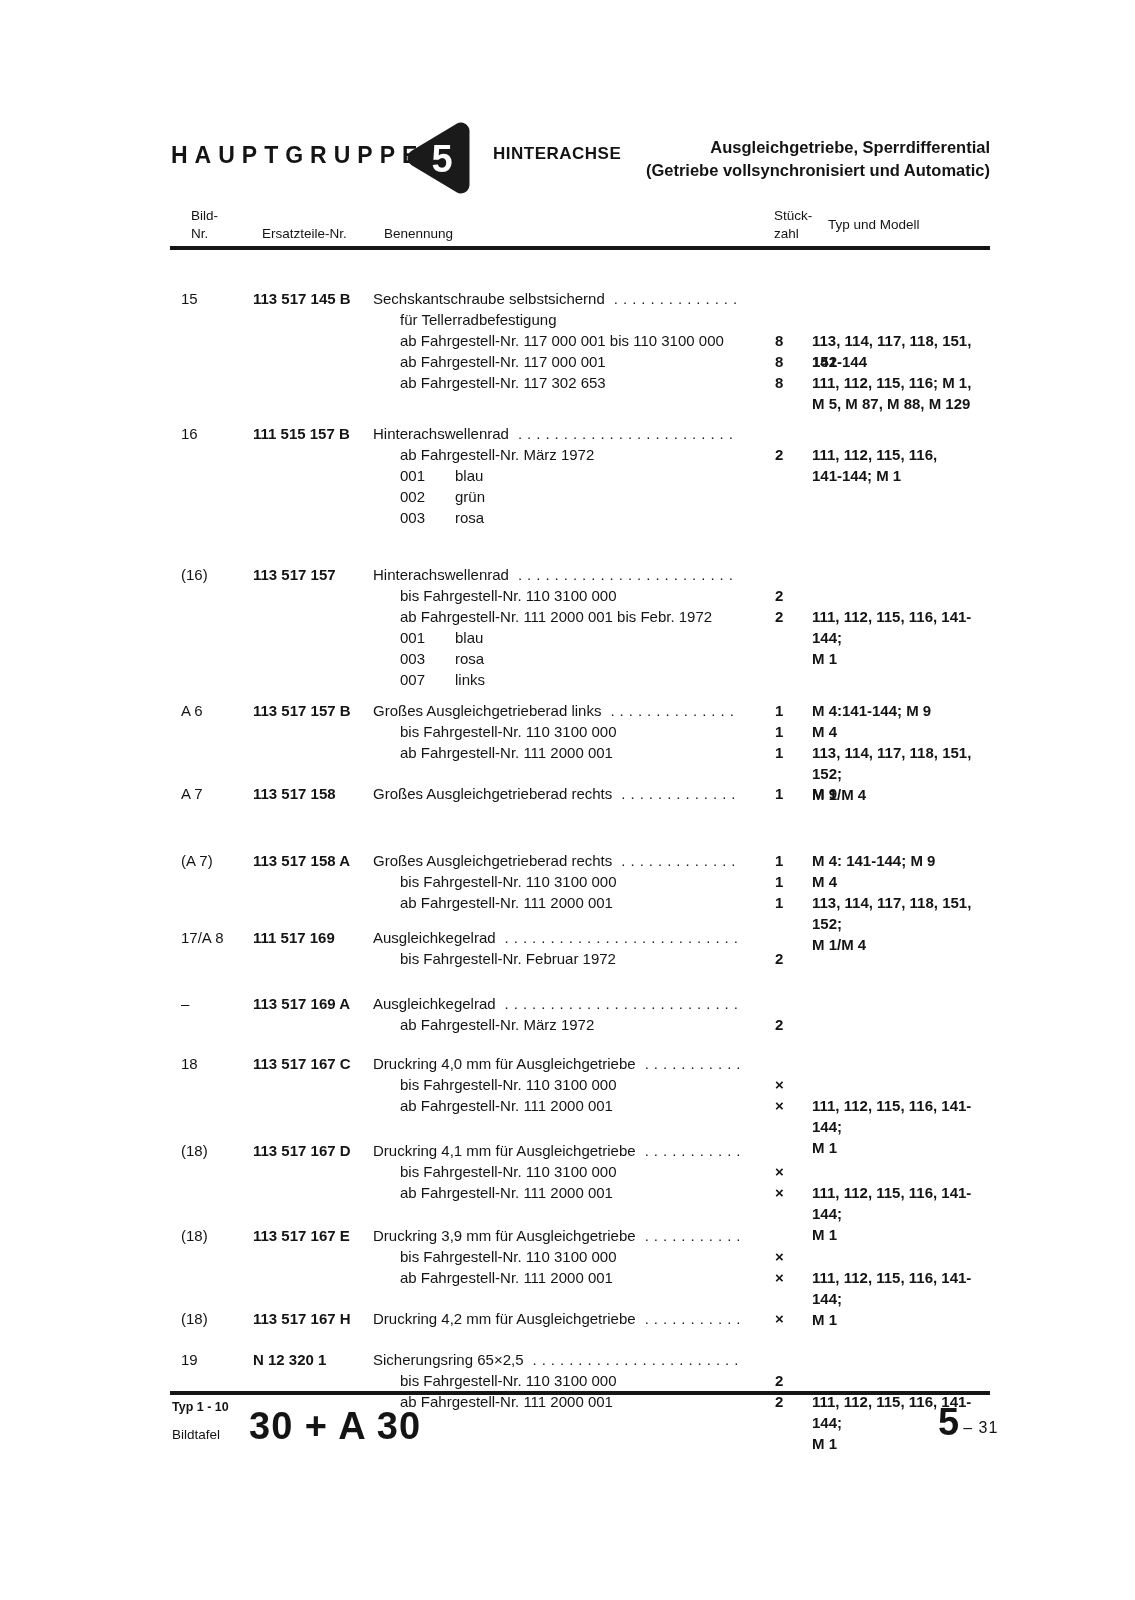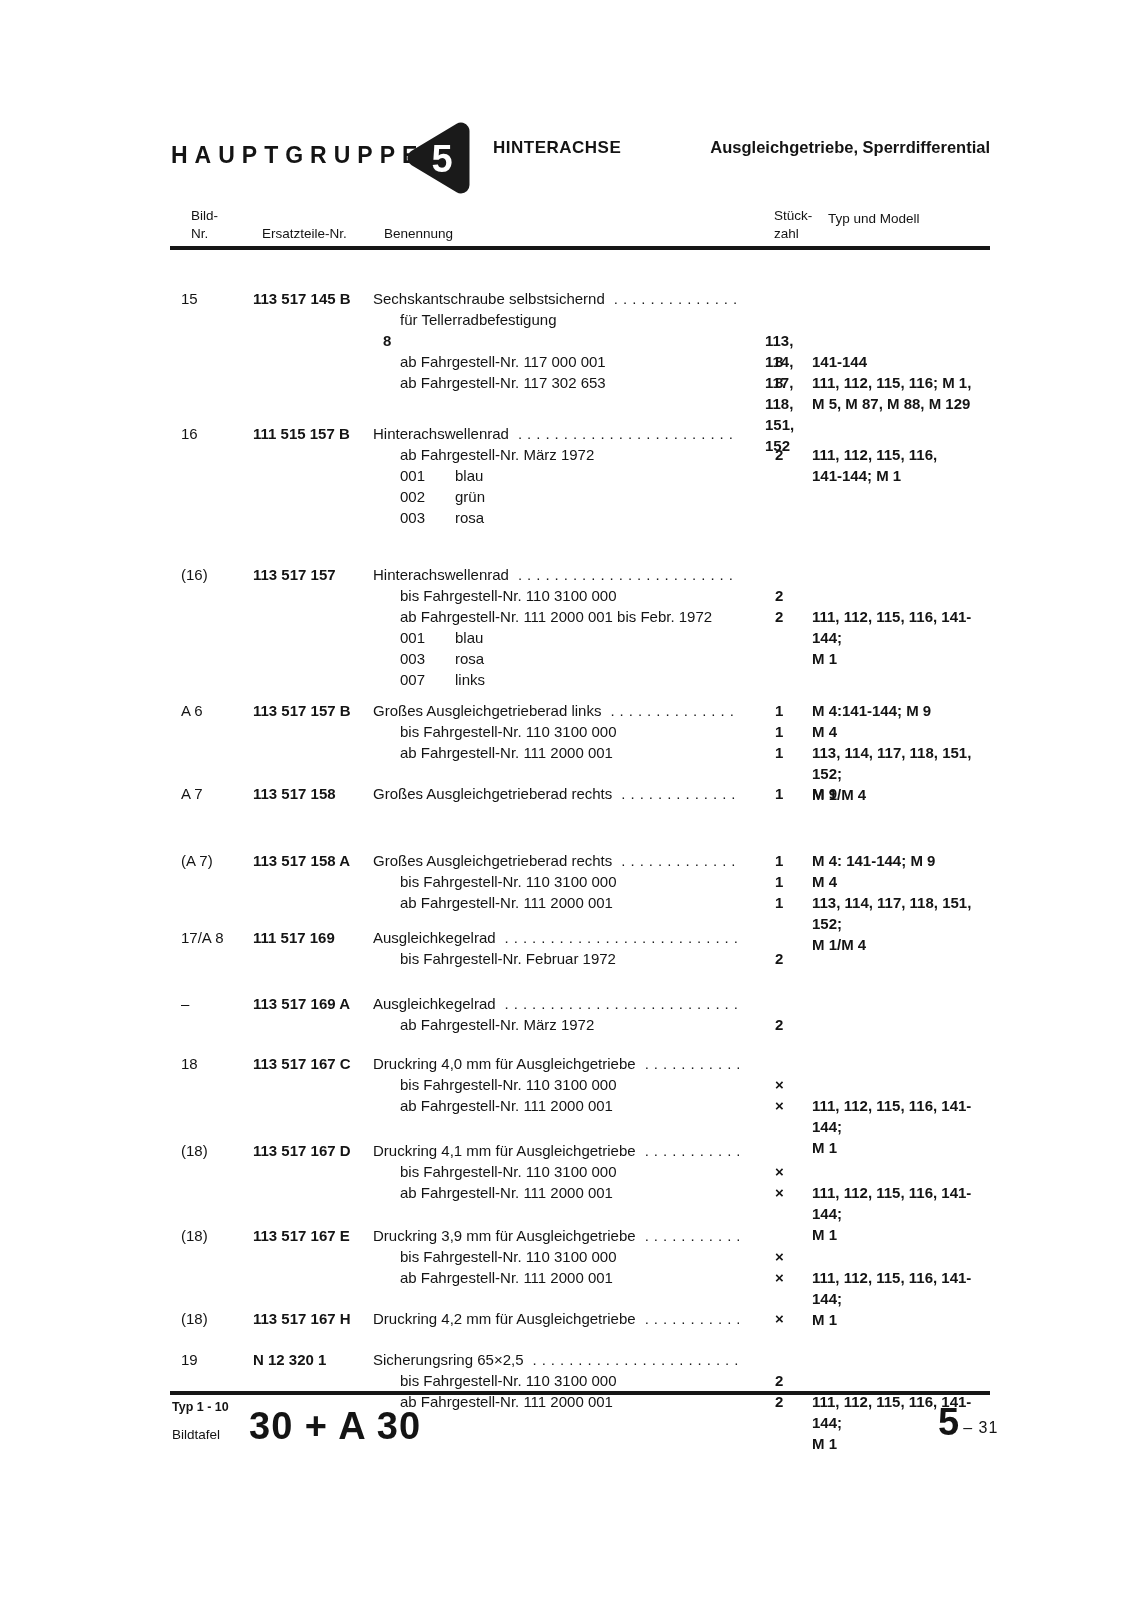--- a/index.html
+++ b/index.html
@@ -11,34 +11,34 @@
     color:#141414;
     overflow:hidden;
   }
   
   .hauptgruppe{
     position:absolute;left:171px;top:142px;
     font-size:23px;font-weight:700;letter-spacing:7px;white-space:nowrap;
   }
   .badge{position:absolute;left:404px;top:121px;width:70px;height:76px;}
   .hinterachse{
-    position:absolute;left:493px;top:138px;
+    position:absolute;left:493px;top:144px;
     font-size:17px;font-weight:700;letter-spacing:.5px;white-space:nowrap;
   }
   .title-block{
     position:absolute;right:145px;top:136px;
     text-align:right;font-size:16.5px;font-weight:700;line-height:23px;white-space:nowrap;
   }
   
   .colhead{position:absolute;font-size:13.5px;line-height:18px;white-space:pre-line;margin-left:10px;}
   .ch-bild{left:181px;top:207px;}
   .ch-ersatz{left:252px;top:225px;}
   .ch-benennung{left:374px;top:225px;}
   .ch-stueck{left:764px;top:207px;}
-  .ch-typ{left:818px;top:210px;}
+  .ch-typ{left:818px;top:216px;}
   .rule-top{position:absolute;left:170px;top:246px;width:820px;height:4px;background:#161616;}
   
   .table{position:absolute;left:170px;top:288px;width:820px;}
   .line{
     display:grid;
     grid-template-columns:83px 120px 392px 47px 178px;
     align-items:start;
     line-height:21px;font-size:15px;
   }
   .cell{display:block;}
@@ -74,20 +74,21 @@
     <svg width="70" height="76" viewBox="0 0 70 76" aria-hidden="true">
       <polygon points="57,10 57,64 12,37" fill="#1a1a1a" stroke="#1a1a1a" stroke-width="17" stroke-linejoin="round"></polygon>
       <text x="38" y="51" text-anchor="middle" fill="#ffffff" font-family="Liberation Sans, sans-serif" font-size="38" font-weight="700">5</text>
     </svg>
   </div>
 
   <div class="hinterachse">HINTERACHSE</div>
 
   <div class="title-block">
     <div>Ausgleichgetriebe, Sperrdifferential</div>
+    <div>(Getriebe vollsynchronisiert und Automatic)</div>
   </div>
 
   <div class="colhead ch-bild">Bild-
 Nr.</div>
   <div class="colhead ch-ersatz">Ersatzteile-Nr.</div>
   <div class="colhead ch-benennung">Benennung</div>
   <div class="colhead ch-stueck">Stück-
 zahl</div>
   <div class="colhead ch-typ">Typ und Modell</div>
   <div class="rule-top"></div>
@@ -109,20 +110,23 @@
           <span class="cell c-part"></span>
           <div class="cell c-name sub">
             <span class="nm">für Tellerradbefestigung</span>
           </div>
           <span class="cell c-qty"></span>
           <div class="cell c-typ"></div>
         </div>
         <div class="line">
           <span class="cell c-bild"></span>
           <span class="cell c-part"></span>
+          <div class="cell c-name sub">
+            <span class="nm">ab Fahrgestell-Nr. 117 000 001 bis 110 3100 000</span>
+          </div>
           <span class="cell c-qty">8</span>
           <div class="cell c-typ">113, 114, 117, 118, 151, 152</div>
         </div>
         <div class="line">
           <span class="cell c-bild"></span>
           <span class="cell c-part"></span>
           <div class="cell c-name sub">
             <span class="nm">ab Fahrgestell-Nr. 117 000 001</span>
           </div>
           <span class="cell c-qty">8</span>

